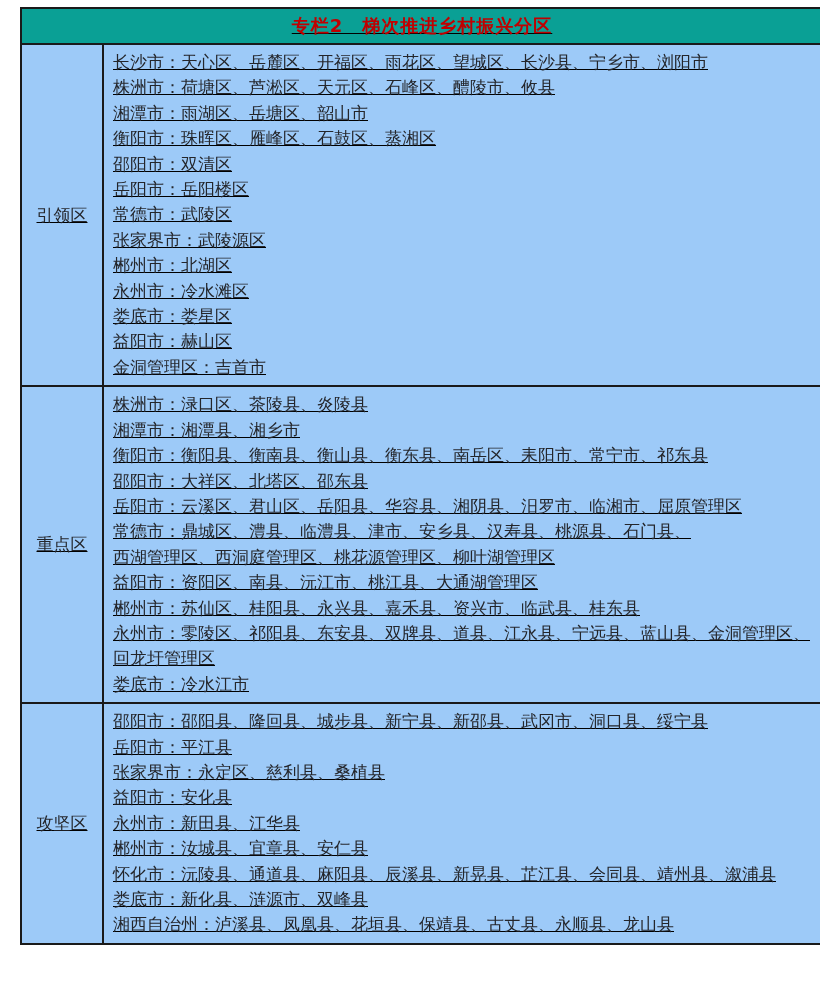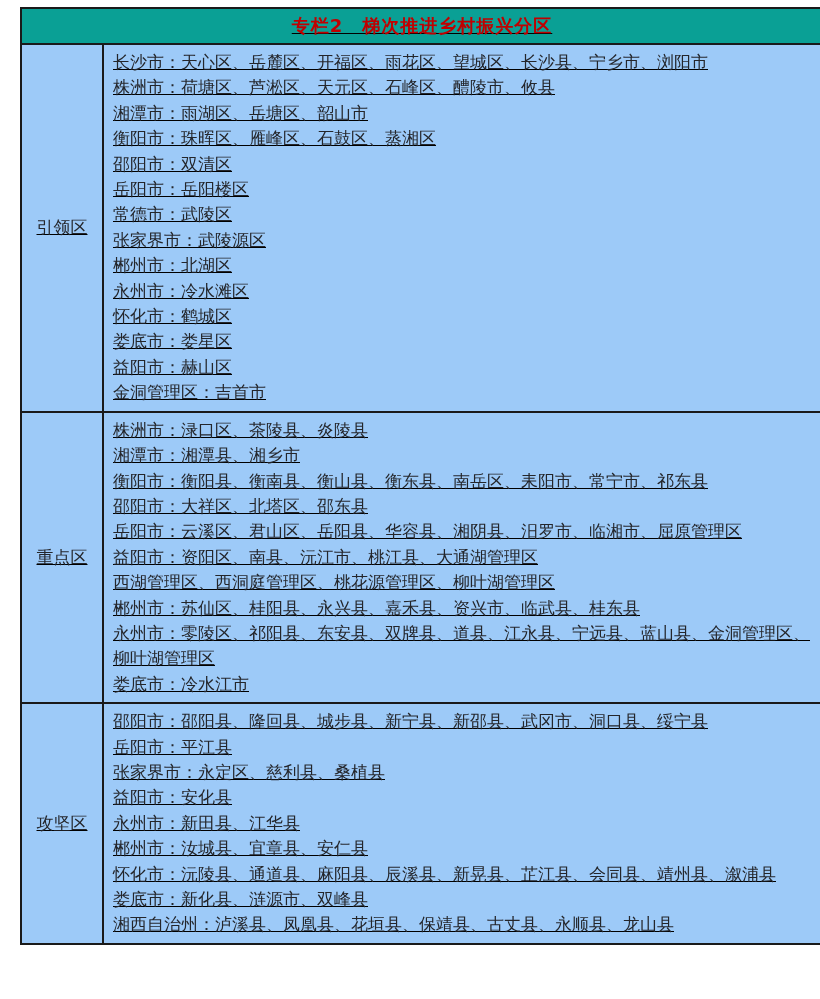--- a/index.html
+++ b/index.html
@@ -68,40 +68,40 @@
       <div class="line">长沙市：天心区、岳麓区、开福区、雨花区、望城区、长沙县、宁乡市、浏阳市</div>
       <div class="line">株洲市：荷塘区、芦淞区、天元区、石峰区、醴陵市、攸县</div>
       <div class="line">湘潭市：雨湖区、岳塘区、韶山市</div>
       <div class="line">衡阳市：珠晖区、雁峰区、石鼓区、蒸湘区</div>
       <div class="line">邵阳市：双清区</div>
       <div class="line">岳阳市：岳阳楼区</div>
       <div class="line">常德市：武陵区</div>
       <div class="line">张家界市：武陵源区</div>
       <div class="line">郴州市：北湖区</div>
       <div class="line">永州市：冷水滩区</div>
-      <div class="line">怀化市：鹤城区</div>
       <div class="line">娄底市：娄星区</div>
       <div class="line">益阳市：赫山区</div>
       <div class="line">金洞管理区：吉首市</div>
     </div>
   </div>
 
   <div class="section">
     <div class="label-cell">重点区</div>
     <div class="content-cell">
       <div class="line">株洲市：渌口区、茶陵县、炎陵县</div>
       <div class="line">湘潭市：湘潭县、湘乡市</div>
       <div class="line">衡阳市：衡阳县、衡南县、衡山县、衡东县、南岳区、耒阳市、常宁市、祁东县</div>
       <div class="line">邵阳市：大祥区、北塔区、邵东县</div>
       <div class="line">岳阳市：云溪区、君山区、岳阳县、华容县、湘阴县、汨罗市、临湘市、屈原管理区</div>
+      <div class="line">常德市：鼎城区、澧县、临澧县、津市、安乡县、汉寿县、桃源县、石门县、</div>
+      <div class="line">西湖管理区、西洞庭管理区、桃花源管理区、柳叶湖管理区</div>
       <div class="line">益阳市：资阳区、南县、沅江市、桃江县、大通湖管理区</div>
-      <div class="line">西湖管理区、西洞庭管理区、桃花源管理区、柳叶湖管理区</div>
       <div class="line">郴州市：苏仙区、桂阳县、永兴县、嘉禾县、资兴市、临武县、桂东县</div>
       <div class="line">永州市：零陵区、祁阳县、东安县、双牌县、道县、江永县、宁远县、蓝山县、金洞管理区、</div>
-      <div class="line">柳叶湖管理区</div>
+      <div class="line">回龙圩管理区</div>
       <div class="line">娄底市：冷水江市</div>
     </div>
   </div>
 
   <div class="section">
     <div class="label-cell">攻坚区</div>
     <div class="content-cell">
       <div class="line">邵阳市：邵阳县、隆回县、城步县、新宁县、新邵县、武冈市、洞口县、绥宁县</div>
       <div class="line">岳阳市：平江县</div>
       <div class="line">张家界市：永定区、慈利县、桑植县</div>

